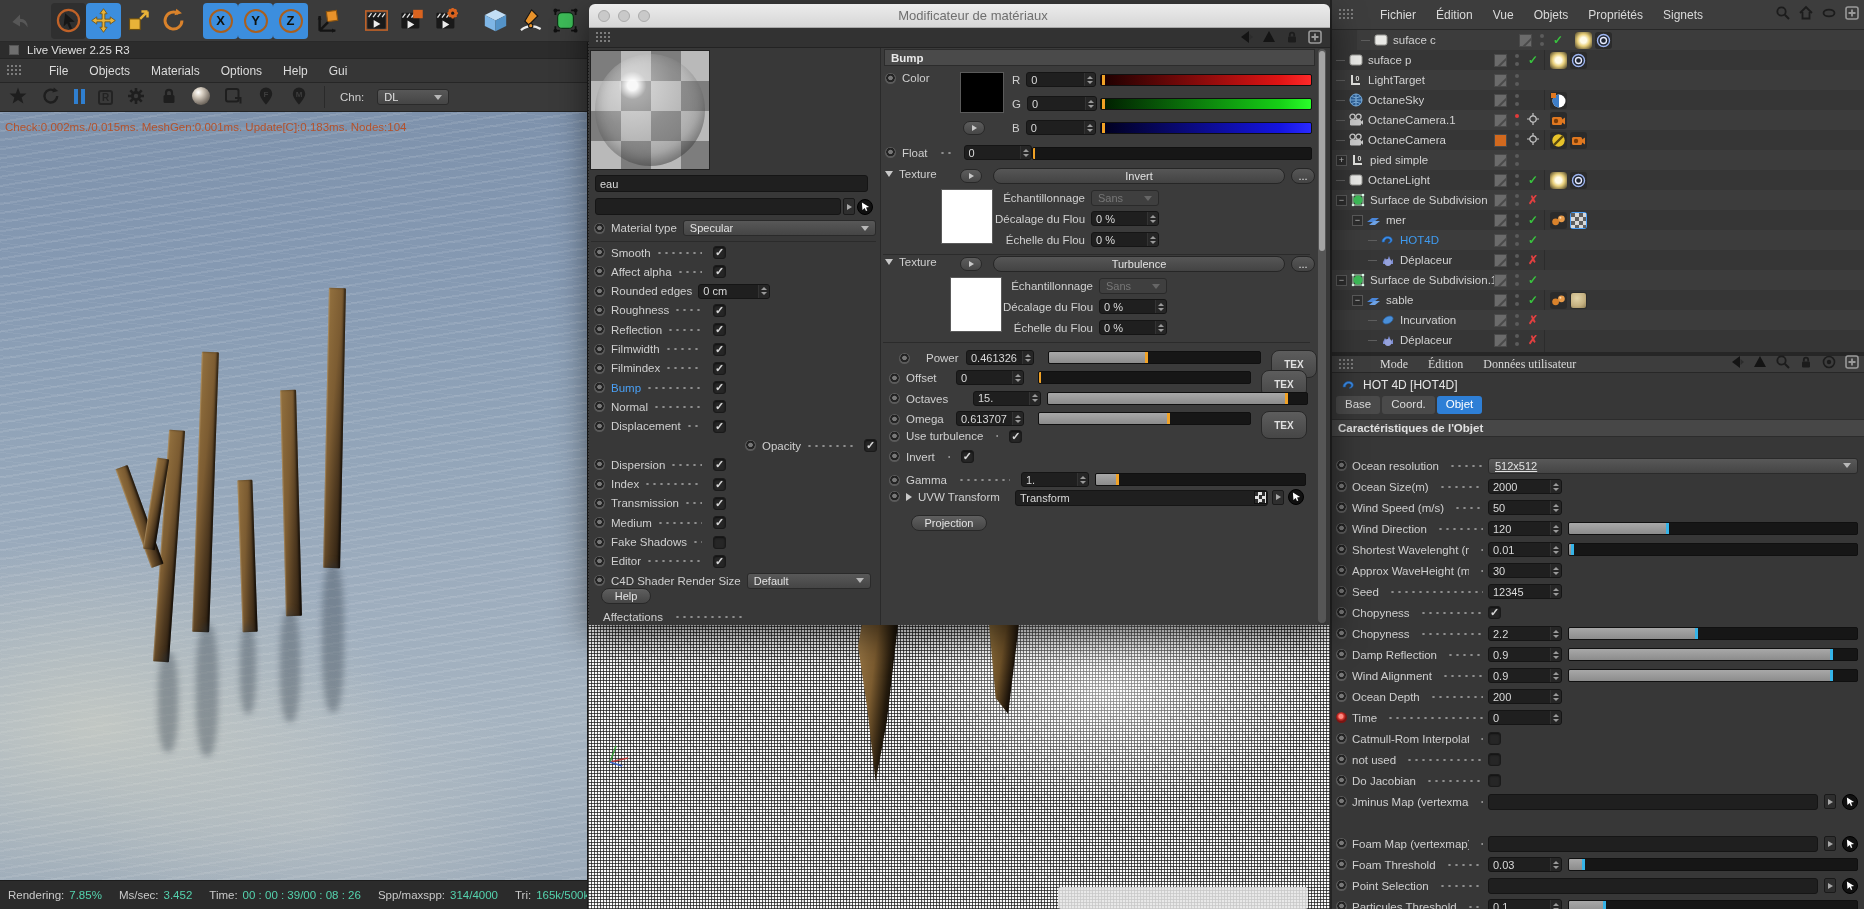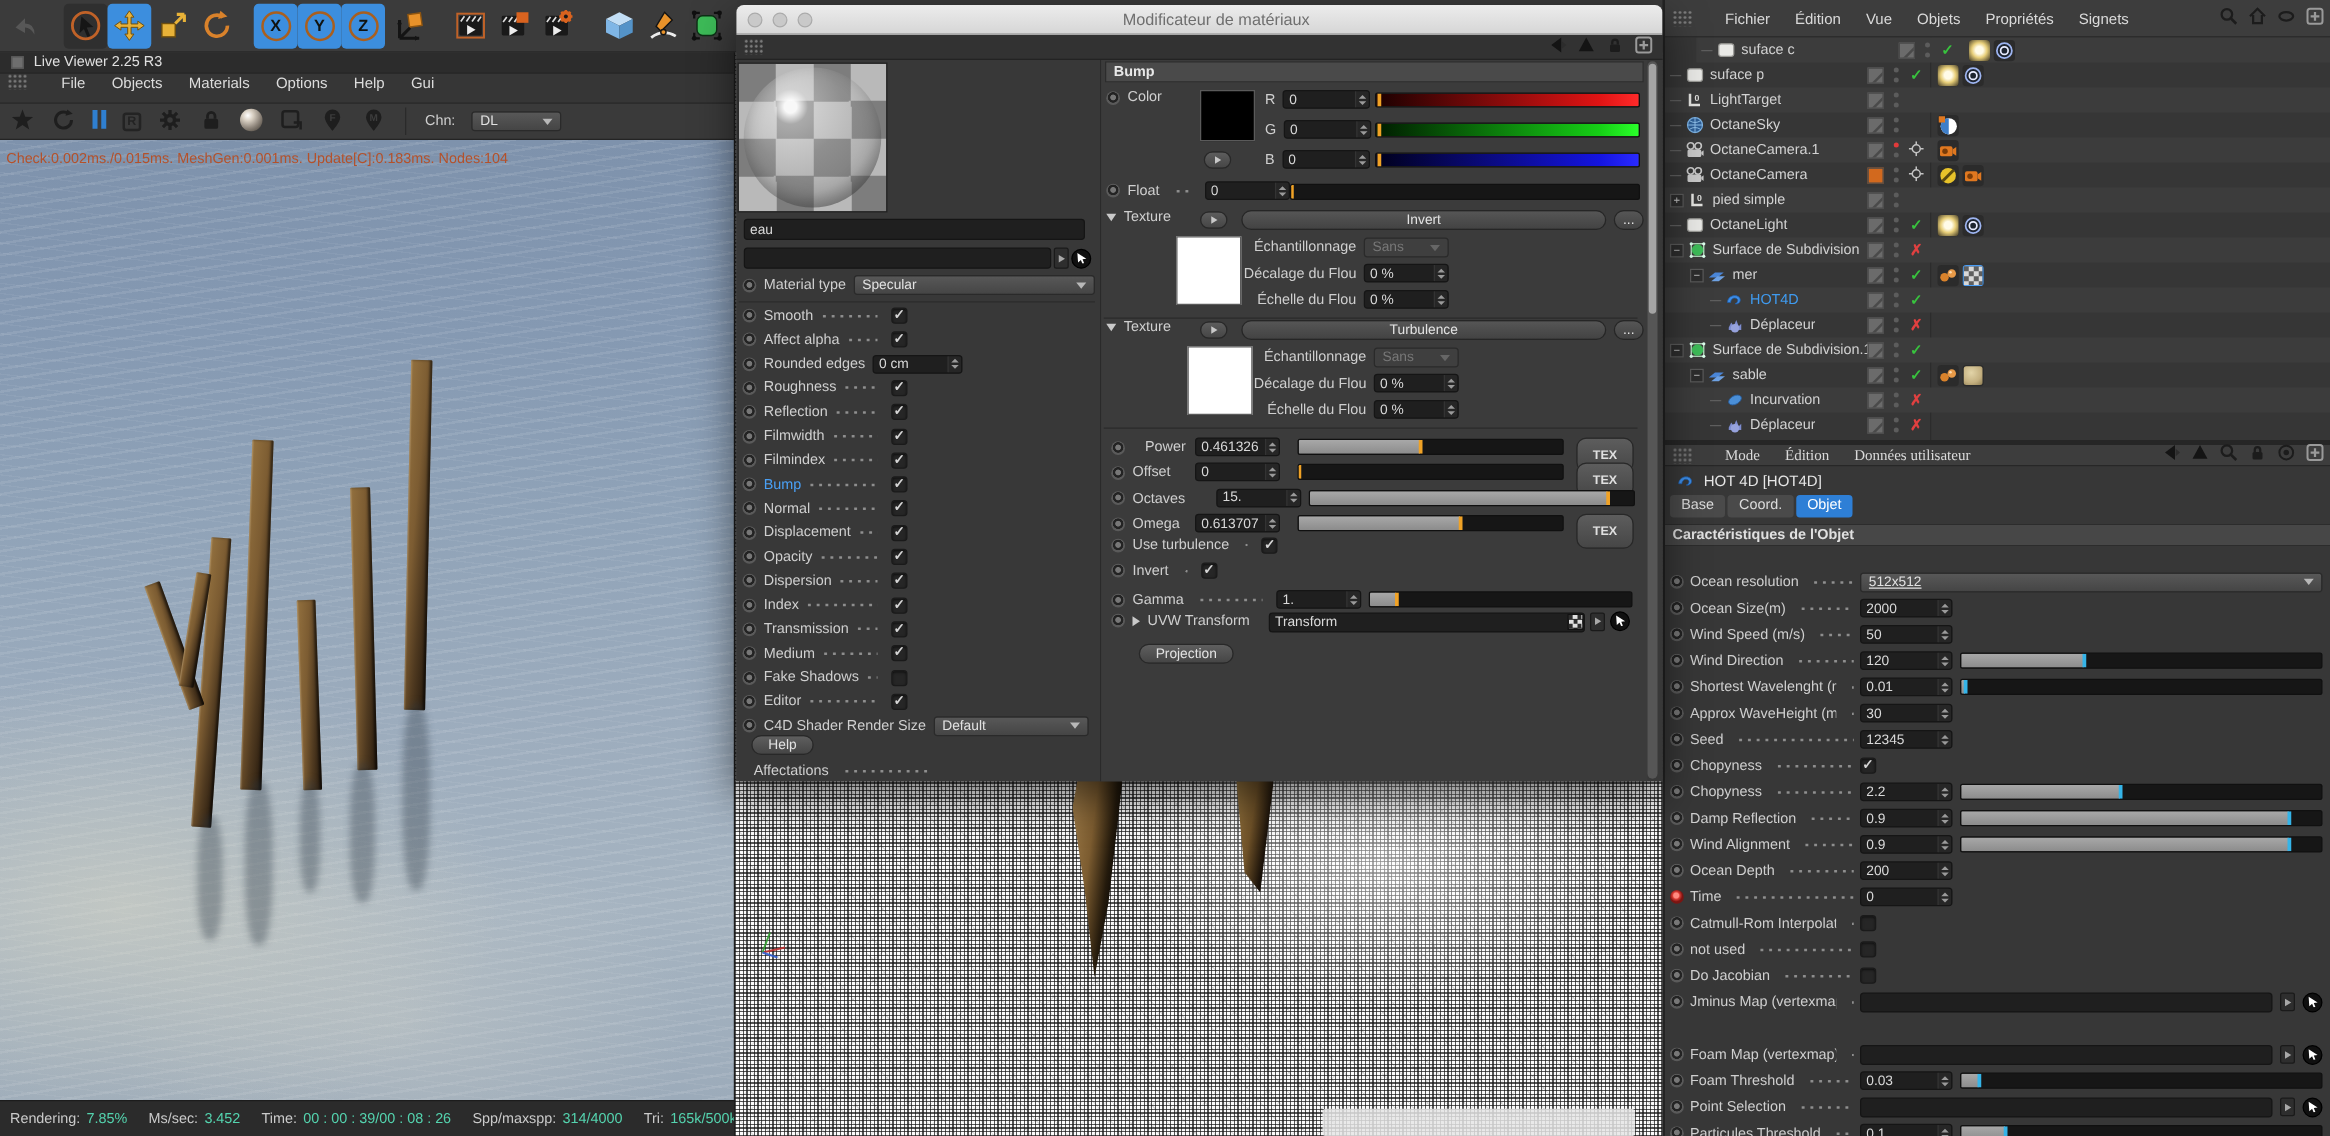--- a/index.html
+++ b/index.html
@@ -59,21 +59,21 @@
     align-items:center;justify-content:center;}
   .axletter{color:#10130f;font-weight:bold;font-size:13px;}
   .pausebars{display:flex;gap:3px;} .pausebars i{width:4px;height:15px;background:#2f7fd0;}
 
   
   #live-viewer{position:absolute;left:0;top:42px;width:588px;height:867px;background:#303030;
     border-right:1px solid #1d1d1d;}
   .lv-title{height:17px;background:#2c2c2c;display:flex;align-items:center;gap:8px;padding-left:9px;
     color:#e0e0e0;font-size:11.5px;border-bottom:1px solid #242424;}
   .lv-title-icon{width:10px;height:10px;background:#6e6e6e;border:1px solid #555;}
-  .lv-menu{height:24px;background:#363636;display:flex;align-items:flex-start;gap:21px;
+  .lv-menu{height:24px;background:#363636;display:flex;align-items:center;gap:21px;
     border-bottom:1px solid #262626;font-size:12px;color:#dcdcdc;}
   .lv-menu .menu-item,.pmenu .menu-item{cursor:default;}
   .lv-toolbar{height:29px;background:#3a3a3a;display:flex;align-items:center;gap:13px;padding-left:8px;
     border-bottom:1px solid #242424;font-size:11.5px;}
   .lv-tb-sep{width:1px;height:22px;background:#2a2a2a;margin:0 2px;}
   .sphereicn{width:18px;height:18px;border-radius:50%;
     background:radial-gradient(circle at 35% 30%,#fff,#d8cfc2 25%,#8a8177 60%,#423d35 95%);}
   .rbox{width:15px;height:15px;border:2px solid #232323;border-radius:3px;color:#232323;
     font-weight:bold;font-size:10px;display:flex;align-items:center;justify-content:center;}
   #lv-render{position:absolute;left:0;top:70px;right:0;bottom:29px;overflow:hidden;
@@ -591,21 +591,21 @@
               <span class="checkbox on"></span>
             </div>
             <div class="ml-row" style="top: 369.7px;">
               <span class="radio"></span>
               <span class="ml-zone" style="flex: 0 0 96px;">
                 <span class="ml-label">Displacement</span>
                 <span class="dots"></span>
               </span>
               <span class="checkbox on"></span>
             </div>
-            <div class="ml-row" style="top: 389px;">
+            <div class="ml-row" style="top: 389px; justify-content: flex-end;">
               <span class="radio"></span>
               <span class="ml-zone" style="flex: 0 0 96px;">
                 <span class="ml-label">Opacity</span>
                 <span class="dots"></span>
               </span>
               <span class="checkbox on"></span>
             </div>
             <div class="ml-row" style="top: 408.3px;">
               <span class="radio"></span>
               <span class="ml-zone" style="flex: 0 0 96px;">
@@ -809,21 +809,21 @@
             <span class="sub-label" style="width: 90px;">Échelle du Flou</span>
             <div class="field" style="width: 68px;">
               <span class="ftxt">0 %</span>
               <span class="spin">
                 <i class="up"></i>
                 <i class="dn"></i>
               </span>
             </div>
           </div>
           <div class="hs" style="position: absolute; left: 2px; right: 8px; top: 294px; height: 1px; background: rgb(43, 43, 43);"></div>
-          <div class="brow" style="top: 300px; left: 8px; height: 20px; width: 430px; position: absolute; gap: 16px;">
+          <div class="brow" style="top: 300px; left: 18px; height: 20px; width: 430px; position: absolute; gap: 16px;">
             <span class="radio"></span>
             <span>Power</span>
             <div class="field" style="width: 68px; position: absolute; left: 67px; top: 2px;">
               <span class="ftxt">0.461326</span>
               <span class="spin">
                 <i class="up"></i>
                 <i class="dn"></i>
               </span>
             </div>
             <div class="slider" style="position: absolute; left: 149px; top: 3px; width: 213px;">

